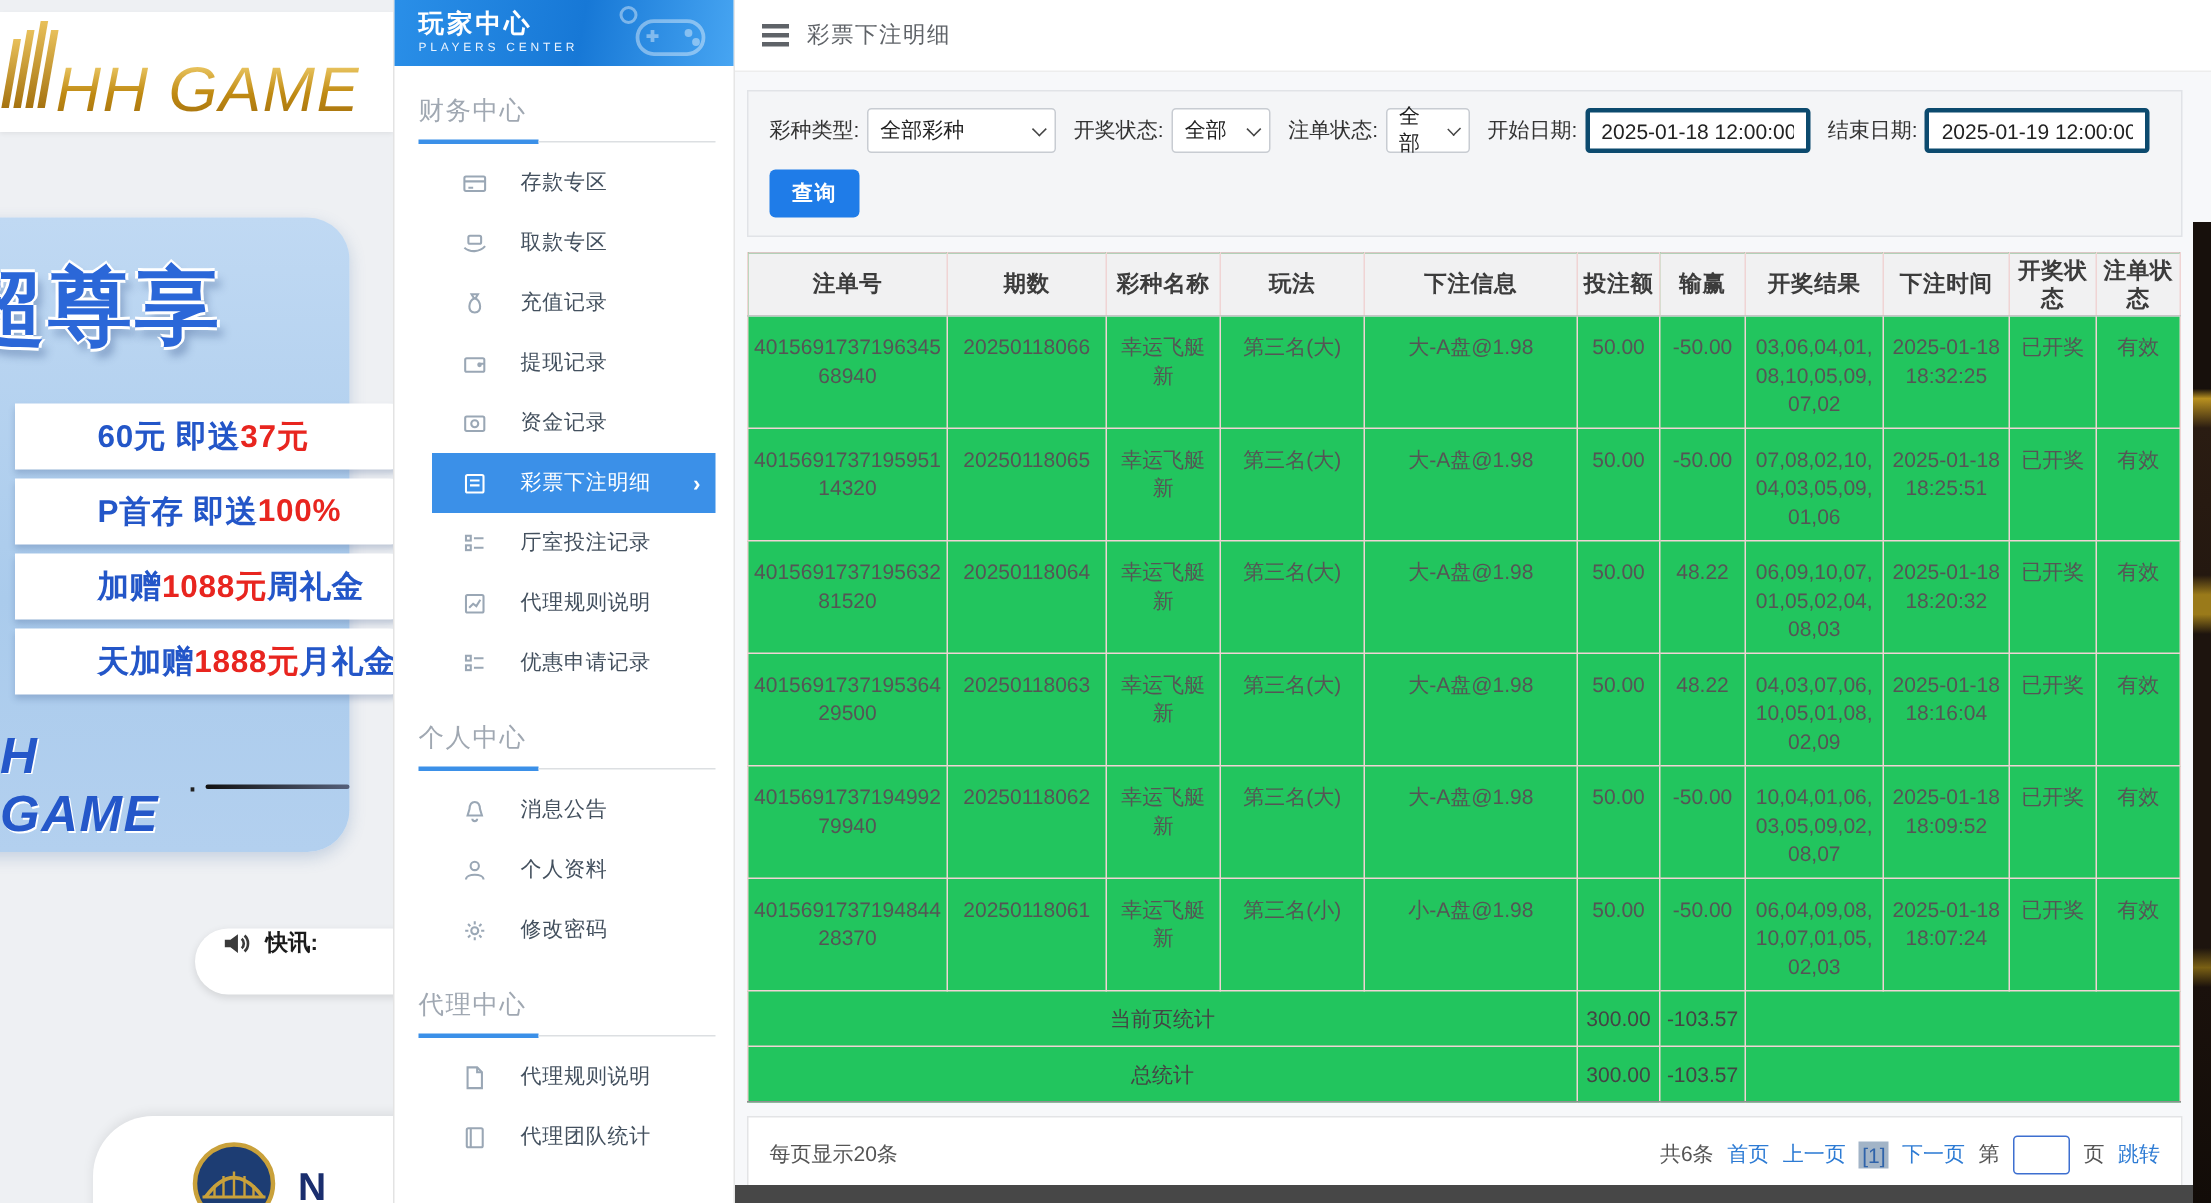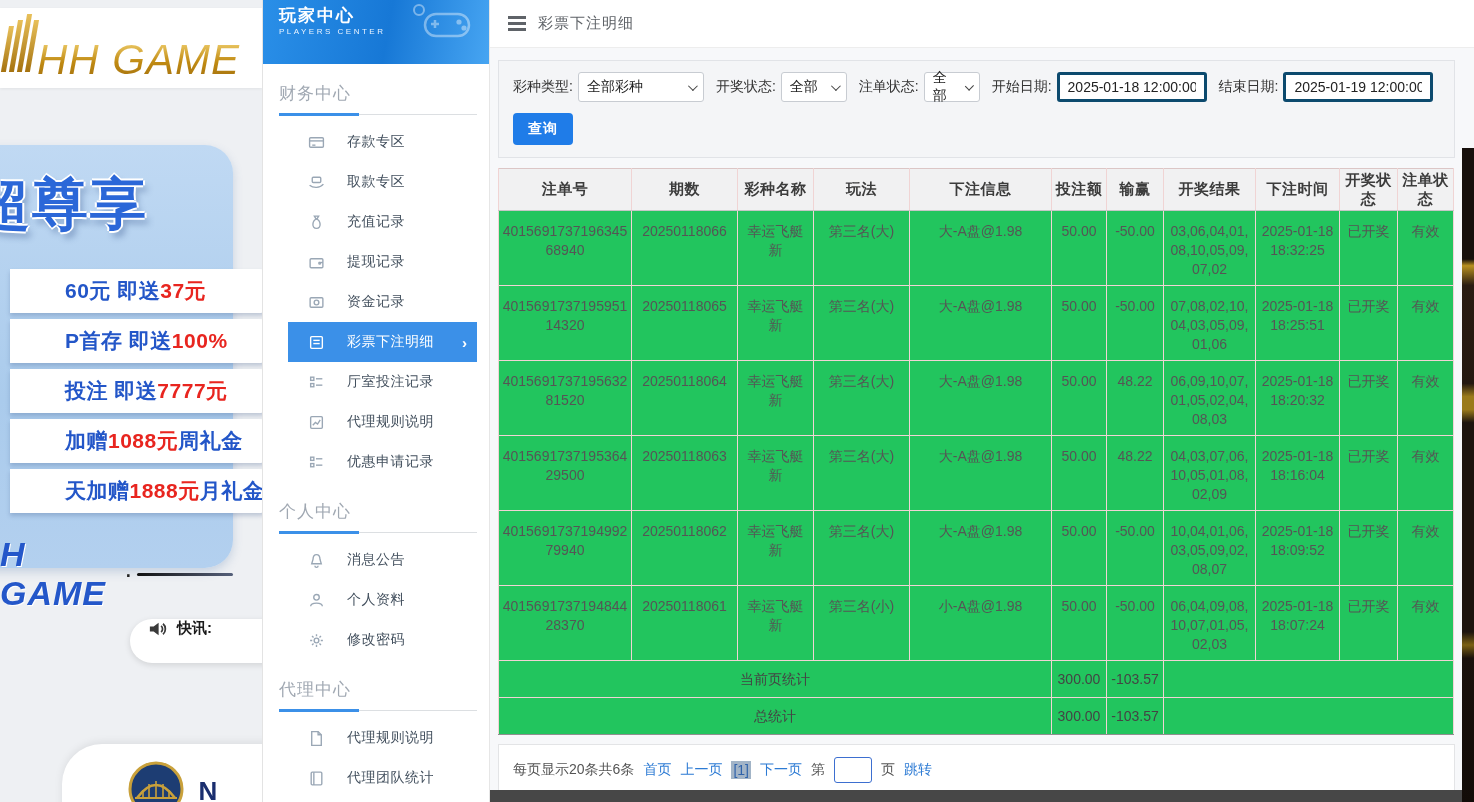--- a/index.html
+++ b/index.html
@@ -30,21 +30,21 @@
   .promo-brandline .line { width:120px; height:3px; background:linear-gradient(90deg,#111,#55607a); border-radius:2px; }
   .news-pill { position:absolute; left:130px; top:619px; width:150px; height:44px; background:#fff; border-radius:22px 0 0 22px;
     box-shadow:0 2px 6px rgba(0,0,0,.12); display:flex; padding-left:18px; gap:9px; }
   .news-pill .lbl { font-size:15px; font-weight:700; color:#1b1b1b; }
   .bottom-card { position:absolute; left:62px; top:744px; width:220px; height:120px; background:#fff; border-radius:40px 0 0 0;
     box-shadow:0 -2px 8px rgba(0,0,0,.08); display:flex; align-items:flex-start; justify-content:center; gap:14px; padding-top:16px; }
   .bottom-card .nletter { font-size:26px; font-weight:900; color:#1a2e6e; margin-top:16px; }
 
   
   .sidebar { width:228px; flex:0 0 228px; background:#fff; border-left:1px solid #e3e3e3; border-right:1px solid #e6e6e6; position:relative; z-index:2; }
-  .sb-header { height:64px; background:linear-gradient(100deg,#2a8fe8 0%,#1778d6 55%,#47a5f2 100%); position:relative; overflow:hidden; padding:5px 0 0 16px; }
+  .sb-header { height:44px; background:linear-gradient(100deg,#2a8fe8 0%,#1778d6 55%,#47a5f2 100%); position:relative; overflow:hidden; padding:5px 0 0 16px; }
   .sb-header .t { color:#fff; font-size:17px; font-weight:700; letter-spacing:2px; line-height:22px; }
   .sb-header .s { color:#e8f3ff; font-size:8px; letter-spacing:2.5px; }
   .sb-header svg { position:absolute; right:8px; top:2px; opacity:.4; }
   .sec-title { color:#a0a8b2; font-size:17px; padding:18px 0 8px 16px; letter-spacing:1px; }
   .sec-line { display:flex; align-items:center; margin:0 12px 6px 16px; }
   .sec-line .b { width:80px; height:3px; background:#3b90e8; }
   .sec-line .g { flex:1; height:1px; background:#dcdfe2; }
   .sb-item { display:flex; align-items:center; height:40px; margin:0 12px 0 25px; color:#43505e; font-size:14px; cursor:pointer; }
   .sb-item .ic { width:17px; height:17px; margin-left:20px; color:#9aa7b5; flex:0 0 17px; }
   .sb-item .lb { margin-left:22px; letter-spacing:.5px; }
@@ -76,21 +76,21 @@
   table.bet-table { border-collapse:collapse; table-layout:fixed; width:955px; background:#22c55e; border:1px solid #dcc6c6; }
   .bet-table th { background:#f1f1f2; font-size:15px; font-weight:700; color:#3c3c3c; height:42px; text-align:center;
     border:1px solid #f0d4d4; border-top:none; border-bottom:1px solid #c6c6c6; padding:0 2px; letter-spacing:.5px; }
   .bet-table td { font-size:14px; color:#555; text-align:center; border:1px solid #f0d4d4;
     vertical-align:top; padding:11px 3px 4px; line-height:19px; word-break:break-all; }
   .bet-table tr.data-row td { height:75px; }
   .bet-table tr.summary-row td { height:37px; vertical-align:middle; padding:0 3px; border-top:1px solid #8f8f8f; color:#444; }
   .bet-table tr.summary-row:last-child td { border-bottom:1px solid #8f8f8f; }
 
   .pager-card { margin-top:9px; width:957px; height:52px; background:#fff; border:1px solid #e3e4e6;
-    display:flex; align-items:center; justify-content:flex-start; padding:0 14px; }
+    display:flex; align-items:center; justify-content:space-between; padding:0 14px; }
   .pager-left { font-size:14px; color:#555; }
   .pager-right { display:flex; align-items:center; gap:9px; font-size:14px; color:#555; }
   .pg-link { color:#2d7bd4; cursor:pointer; }
   .pg-current { background:#a2b4c7; color:#2f63aa; padding:1px 2px; font-size:14px; }
   .jump-input { width:38px; height:26px; border:1.5px solid #3d6fd0; border-radius:3px; background:#fff; }
   .footer-strip { position:absolute; left:0; right:0; bottom:0; height:12px; background:#474747; }
 
   .right-strip { position:absolute; right:0; top:148px; bottom:0; width:12px; z-index:5;
     background:linear-gradient(180deg,#17100c 0%,#17100c 17%,#b8901f 18%,#2a1c12 21%,#241810 36%,#9a7a1a 38%,#9a7a1a 40%,#1d140e 42%,#1d140e 74%,#7a6014 76%,#1a110c 78%,#120c08 100%); }
 </style>
@@ -113,24 +113,20 @@
     <div class="promo-banner">
       <div class="promo-title"><span>超</span><span>尊享</span></div>
       <div class="pill-list">
           <div class="pill">
             <span class="seg-blue">60元 即送</span>
             <span class="seg-red">37元</span>
           </div>
           <div class="pill">
             <span class="seg-blue">P首存 即送</span>
             <span class="seg-red">100%</span>
-          </div>
-          <div class="pill">
-            <span class="seg-blue">投注 即送</span>
-            <span class="seg-red">7777元</span>
           </div>
           <div class="pill">
             <span class="seg-blue">加赠</span>
             <span class="seg-red">1088元</span>
             <span class="seg-blue">周礼金</span>
           </div>
           <div class="pill">
             <span class="seg-blue">天加赠</span>
             <span class="seg-red">1888元</span>
             <span class="seg-blue">月礼金</span>

